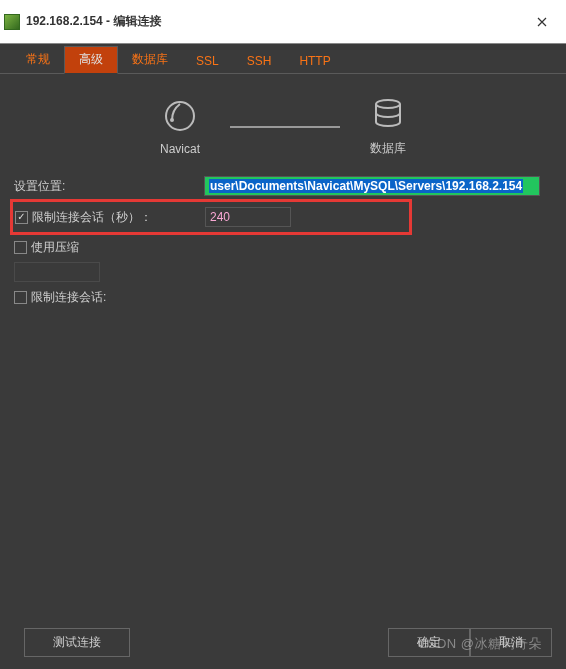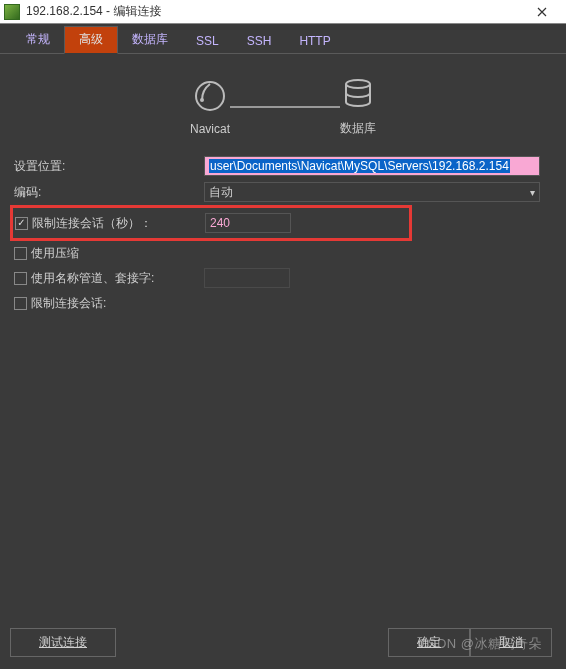--- a/index.html
+++ b/index.html
@@ -5,27 +5,28 @@
 * { box-sizing: border-box; margin: 0; padding: 0; }
 body {
   width: 566px; height: 669px;
   font-family: "Microsoft YaHei", "Segoe UI", sans-serif;
   font-size: 12px;
   background: #3a3a3a;
   color: #d0d0d0;
   overflow: hidden;
 }
 .titlebar {
-  height: 24px;
+  height: 44px;
   background: #ffffff;
   color: #000;
   display: flex;
   align-items: center;
   padding: 0 4px;
   border-bottom: 1px solid #888;
+  font-weight: bold;
 }
 .titlebar .app-icon {
   width: 16px; height: 16px;
   background: linear-gradient(135deg, #7cb342, #33691e);
   margin-right: 6px;
   position: relative;
   border: 1px solid #33691e;
 }
 .titlebar .title { flex: 1; font-size: 12px; color: #333; }
 .titlebar .close {
@@ -37,39 +38,40 @@
 .tabs {
   display: flex;
   align-items: flex-end;
   background: #3a3a3a;
   padding: 6px 8px 0 12px;
   height: 30px;
   border-bottom: 1px solid #5a5a5a;
 }
 .tab {
   padding: 4px 14px 5px 14px;
-  color: #c4b5fd;
+  color: #f97316;
   font-size: 12px;
   cursor: pointer;
   position: relative;
 }
 .tab.active {
   color: #e0e0e0;
   background: #c2410c;
   border: 1px solid #5a5a5a;
   border-bottom: 1px solid #3a3a3a;
   margin-bottom: -1px;
 }
 .content {
   padding: 14px 14px 10px 14px;
 }
 .diagram {
   display: flex;
   align-items: center;
   justify-content: center;
+  gap: 30px;
   padding: 8px 0 16px 0;
 }
 .diag-item { display: flex; flex-direction: column; align-items: center; gap: 8px; color: #ccc; }
 .diag-line { width: 110px; height: 2px; background: #999; }
 
 .form-row {
   display: flex;
   align-items: center;
   padding: 3px 0;
   min-height: 24px;
@@ -87,21 +89,22 @@
   border: 1px solid #555;
   color: #f9a8d4;
   padding: 2px 4px;
   height: 20px;
   font-size: 12px;
   font-family: inherit;
 }
 .text-input.selected {
   width: 336px;
   color: #fff;
-  background: #f9a8d4;
+  background: #22c55e;
+  font-weight: bold;
 }
 .text-input.selected .selhl {
   background: #0a64c8;
   color: #fff;
   padding: 0 1px;
 }
 .select {
   width: 336px;
   background: #3a3a3a;
   border: 1px solid #555;
@@ -130,26 +133,25 @@
 .highlight-box {
   border: 3px solid #e53935;
   padding: 2px 2px 2px 2px;
   margin-left: -4px;
   margin-right: 140px;
 }
 
 .footer {
   position: absolute;
   bottom: 12px;
-  left: 10px;
+  left: 24px;
   right: 14px;
   display: flex;
   justify-content: space-between;
   align-items: flex-start;
-  text-decoration: underline;
 }
 .btn {
   background: #3a3a3a;
   border: 1px solid #666;
   color: #d0d0d0;
   padding: 5px 28px;
   font-size: 12px;
   cursor: pointer;
 }
 .btn-group { display: flex; gap: 0; }
@@ -211,29 +213,20 @@
 
   <div class="form-row">
     <div class="form-label">设置位置:</div>
     <div class="form-field">
       <div class="text-input selected" style="display:flex;align-items:center;overflow:hidden;white-space:nowrap;">
         <span class="selhl">user\Documents\Navicat\MySQL\Servers\192.168.2.154</span>
       </div>
     </div>
   </div>
 
-  <div class="form-row">
-    <div class="form-label">编码:</div>
-    <div class="form-field">
-      <div class="select">
-        <span>自动</span>
-        <span class="chev">▾</span>
-      </div>
-    </div>
-  </div>
 
   <div class="highlight-box">
     <div class="form-row">
       <div class="form-label">
         <span class="checkbox">✓</span>
         <span>限制连接会话（秒）：</span>
       </div>
       <div class="form-field">
         <input class="text-input small-input" value="240" style="">
       </div>
@@ -242,24 +235,20 @@
 
   <div class="form-row">
     <div class="form-label">
       <span class="checkbox"></span>
       <span>使用压缩</span>
     </div>
   </div>
 
 
   <div class="form-row">
-    <div class="form-label">
-      <span class="checkbox"></span>
-      <span>使用名称管道、套接字:</span>
-    </div>
     <div class="form-field">
       <input class="text-input small-input disabled-input" value="" style="">
     </div>
   </div>
 
   <div class="form-row">
     <div class="form-label">
       <span class="checkbox"></span>
       <span>限制连接会话:</span>
     </div>

